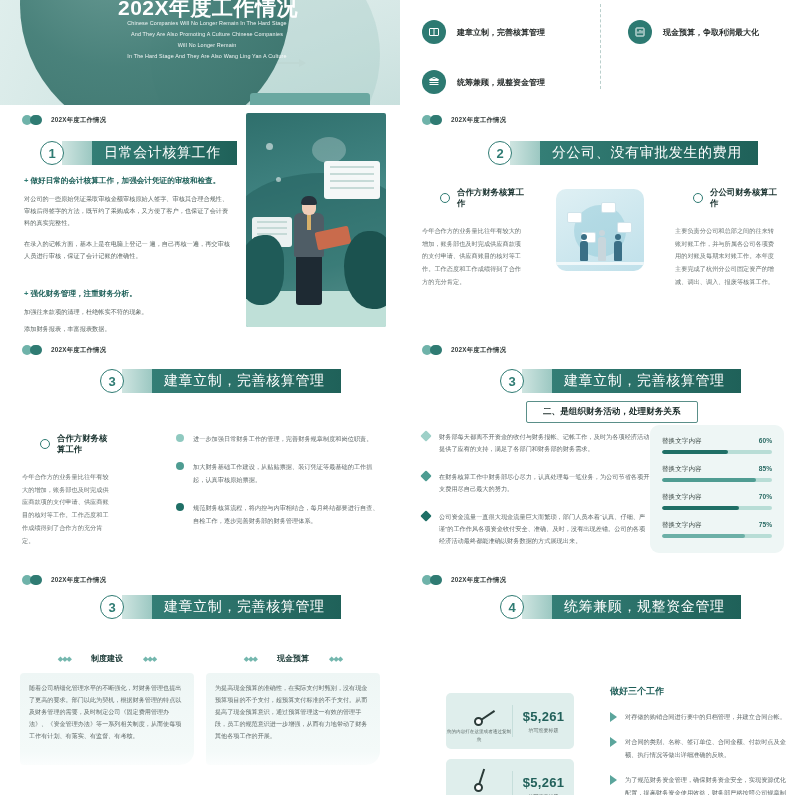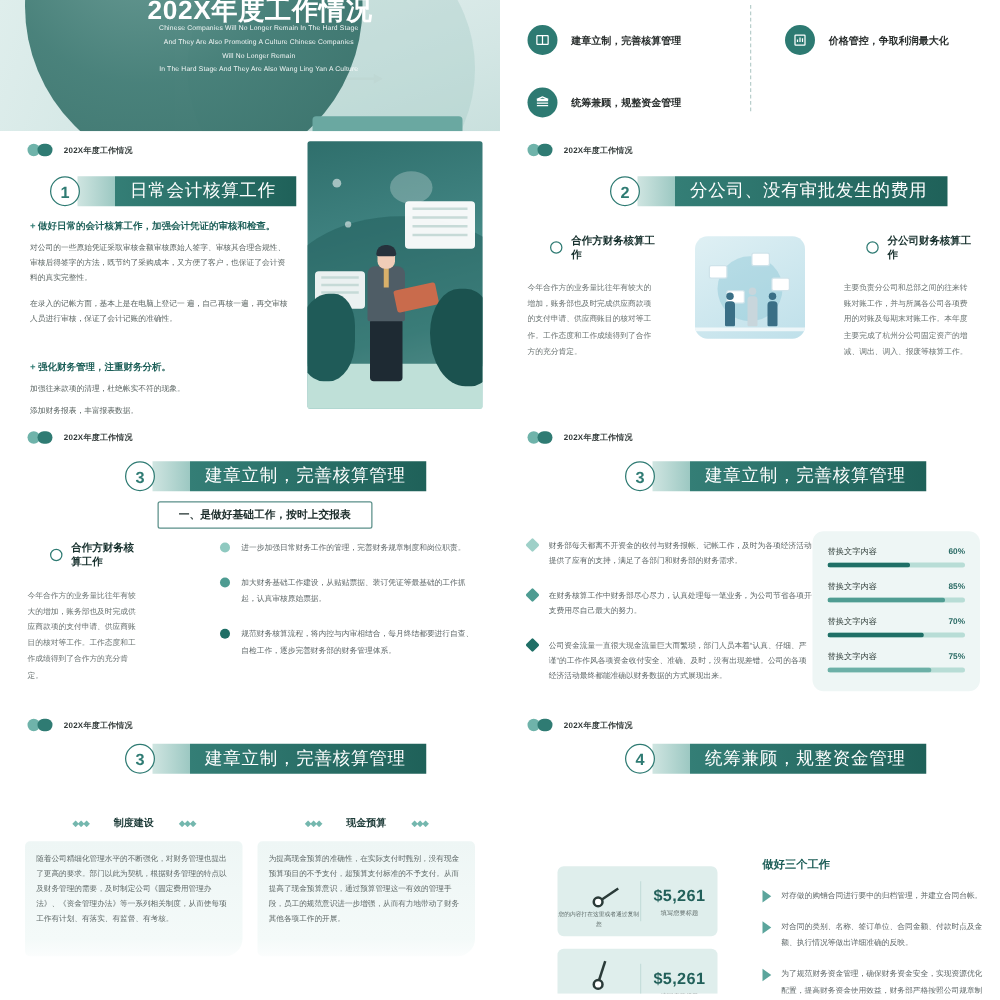--- a/index.html
+++ b/index.html
@@ -291,21 +291,21 @@
           </div>
         </div>
         <div class="iconcol c2">
           <div class="icon-row">
             <span class="icon-badge">
               <svg width="12" height="12" viewBox="0 0 24 24" fill="none" stroke="#fff" stroke-width="2">
                 <rect x="4" y="4" width="16" height="16" rx="1"></rect>
                   <path d="M8 15v-4M12 15V8M16 15v-6"></path>
               </svg>
             </span>
-            <span class="icon-label">价格管控，争取利润最大化</span>
+            <span class="icon-label">现金预算，争取利润最大化</span>
           </div>
         </div>
       </div>
       <div class="v-dash"></div>
     </div>
 
     <div class="slide">
       <div class="brand">
         <span class="dots">
             <i class="d1"></i>
@@ -410,21 +410,20 @@
             <i class="d1"></i>
             <i class="d2"></i>
           </span>
         <span class="btxt">202X年度工作情况</span>
       </div>
       <div class="titlebar" style="left:100px; top:34px;">
         <div class="tnum">3</div>
         <div class="tfade"></div>
         <div class="tband">建章立制，完善核算管理</div>
       </div>
-      <div class="subbox" style="left:126px; top:66px;">一、是做好基础工作，按时上交报表</div>
 
       <div class="s3a-left">
         <div class="s2-head">
           <span class="s2-ring"></span>
           <span class="s2-htxt">合作方财务核算工作</span>
         </div>
         <div class="s2-p">今年合作方的业务量比往年有较大的增加，账务部也及时完成供应商款项的支付申请、供应商账目的核对等工作。工作态度和工作成绩得到了合作方的充分肯定。</div>
       </div>
 
       <div class="s3a-bullets">
@@ -449,20 +448,21 @@
             <i class="d1"></i>
             <i class="d2"></i>
           </span>
         <span class="btxt">202X年度工作情况</span>
       </div>
       <div class="titlebar" style="left:100px; top:34px;">
         <div class="tnum">3</div>
         <div class="tfade"></div>
         <div class="tband">建章立制，完善核算管理</div>
       </div>
+      <div class="subbox" style="left:126px; top:66px;">二、是组织财务活动，处理财务关系</div>
 
       <div class="s3b-bullets">
         <div class="d-row">
           <span class="d-dia" style="background:#9ed0c8"></span>
           <span class="d-txt">财务部每天都离不开资金的收付与财务报帐、记帐工作，及时为各项经济活动提供了应有的支持，满足了各部门和财务部的财务需求。</span>
         </div>
         <div class="d-row">
           <span class="d-dia" style="background:#4e9c92"></span>
           <span class="d-txt">在财务核算工作中财务部尽心尽力，认真处理每一笔业务，为公司节省各项开支费用尽自己最大的努力。</span>
         </div>

